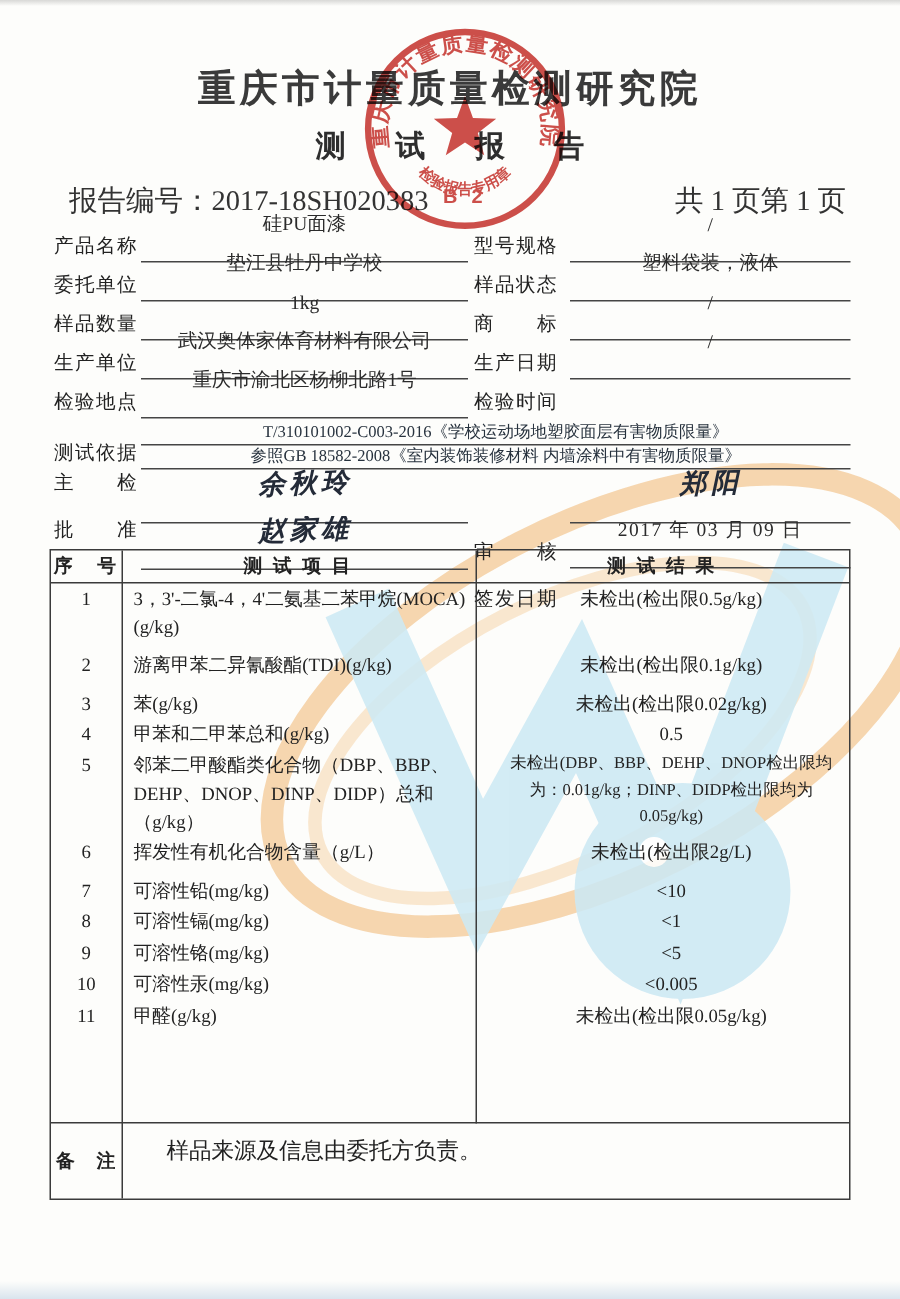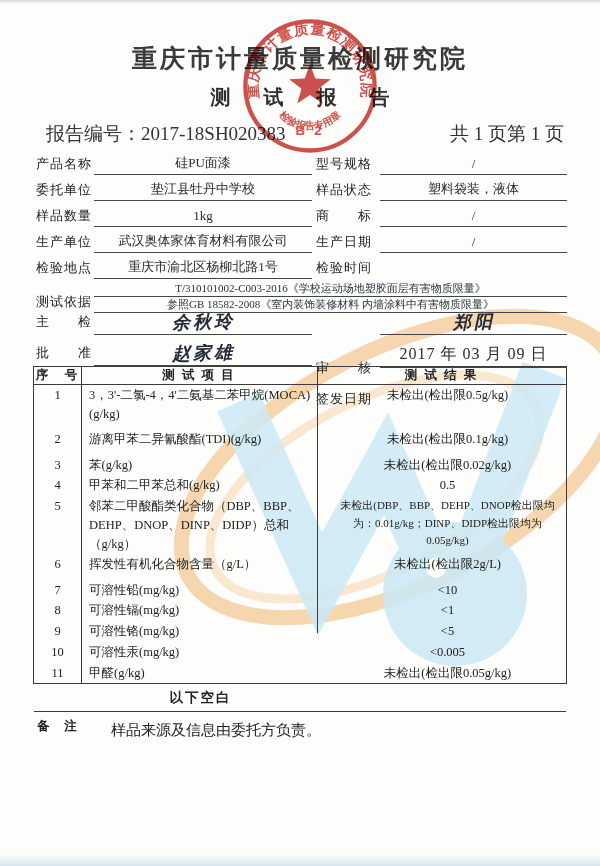--- a/index.html
+++ b/index.html
@@ -22,34 +22,34 @@
   .stamp{position:absolute;left:234px;top:8px;width:152px;height:152px;z-index:3;
     mix-blend-mode:multiply;opacity:.92;}
   .meta-row{position:absolute;top:121px;left:46px;right:36px;display:flex;
     justify-content:space-between;font-size:19px;color:#333;}
 
   
   .form{position:absolute;top:149px;left:36px;width:531px;font-size:13px;}
   .frow{display:flex;align-items:flex-end;height:26px;}
   .flabel{width:58px;letter-spacing:1px;padding-bottom:2px;color:#222;white-space:nowrap;}
   .flabel.r{width:64px;margin-left:4px;margin-top:46px;}
-  .fvalue{width:218px;text-align:center;border-bottom:1.4px solid #454545;padding-bottom:2px;
+  .fvalue{width:218px;text-align:center;border-bottom:1.4px solid #454545;padding-bottom:16px;
     white-space:nowrap;overflow:hidden;}
   .fvalue.r{flex:1;width:auto;}
   .basis-row{display:flex;align-items:flex-end;height:34px;}
   .basis-lines{flex:1;display:flex;flex-direction:column;}
   .basis-line{font-size:11px;text-align:center;border-bottom:1.2px solid #454545;
     line-height:15px;white-space:nowrap;overflow:hidden;color:#27323e;}
   .sig-row{display:flex;align-items:flex-start;height:31px;}
   .sig{font-style:italic;font-weight:600;font-size:18px;letter-spacing:3px;color:#242b38;
     transform:rotate(-2deg);display:inline-block;line-height:1;padding-bottom:1px;}
-  .typed{font-size:16px;letter-spacing:1px;}
-
-  
-  .tbl{position:absolute;left:33px;top:366px;width:534px;height:318px;
+  .typed{font-size:13px;letter-spacing:1px;}
+
+  
+  .tbl{position:absolute;left:33px;top:366px;width:534px;height:434px;
     border:1.6px solid #3b3b3b;box-sizing:border-box;display:flex;flex-direction:column;
     font-size:12.5px;color:#222;}
   .vline1{position:absolute;top:0;bottom:0;left:47px;width:1.4px;background:#3b3b3b;}
   .vline2{position:absolute;top:0;left:283px;width:1.4px;background:#3b3b3b;height:calc(100% - 50px);}
   .thead{display:flex;height:21px;border-bottom:1.4px solid #3b3b3b;align-items:center;
     font-weight:600;letter-spacing:2px;}
   .hc1{width:47px;text-align:center;}
   .hc2{width:236px;text-align:center;}
   .hc3{flex:1;text-align:center;}
   .tbody{flex:1;display:flex;flex-direction:column;position:relative;}
@@ -222,21 +222,20 @@
           <span class="c2">可溶性汞(mg/kg)</span>
           <span class="c3">&lt;0.005</span>
         </div>
         <div class="trow" style="min-height:22px">
           <span class="c1">11</span>
           <span class="c2">甲醛(g/kg)</span>
           <span class="c3">未检出(检出限0.05g/kg)</span>
         </div>
         <div class="trow" style="min-height:26px">
           <span class="c1"></span>
-          <span class="c2 blank-note">以下空白</span>
           <span class="c3"></span>
         </div>
         <div class="filler"></div>
       </div>
 
       <div class="remark">
         <span class="remark-label">备　注</span>
         <span class="remark-text">样品来源及信息由委托方负责。</span>
       </div>
     </div>

